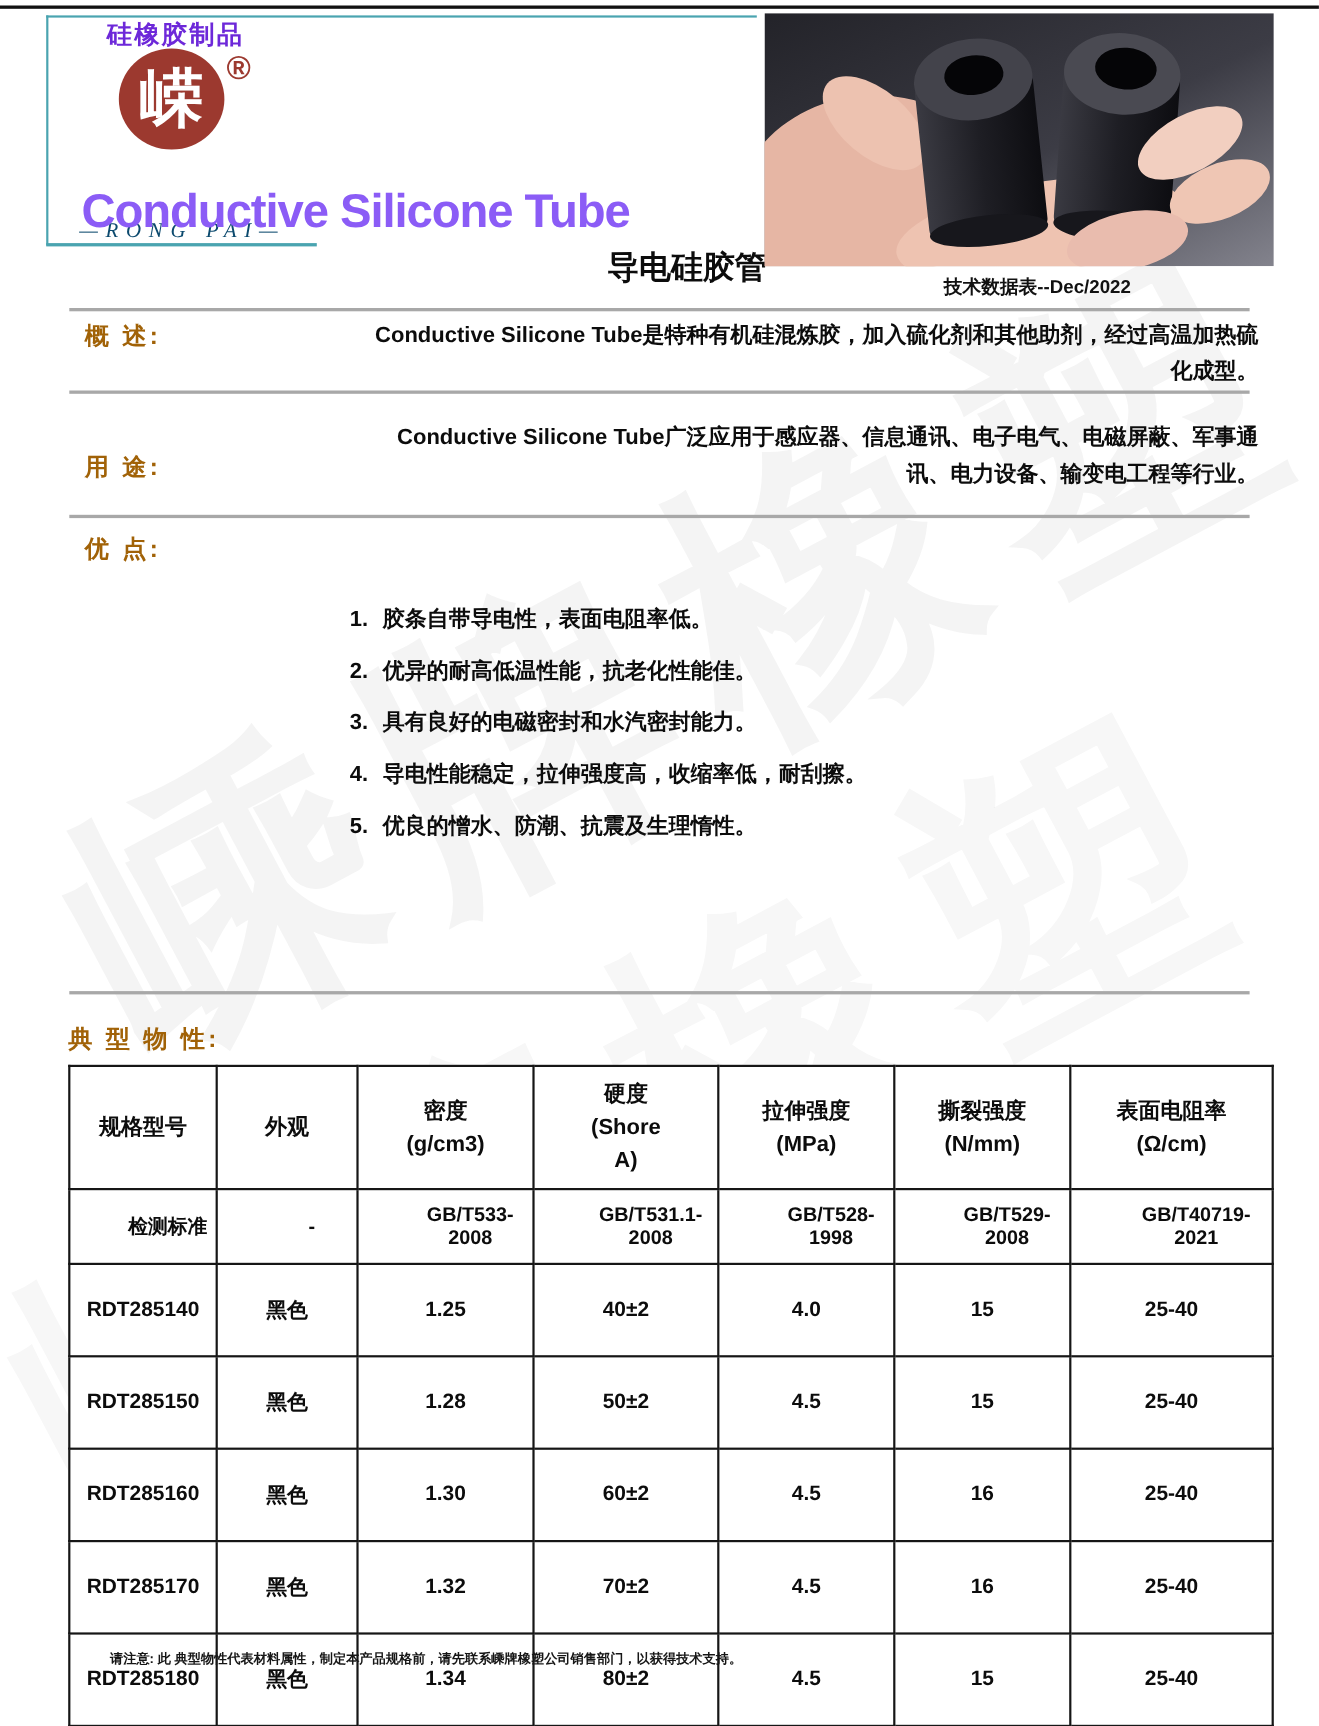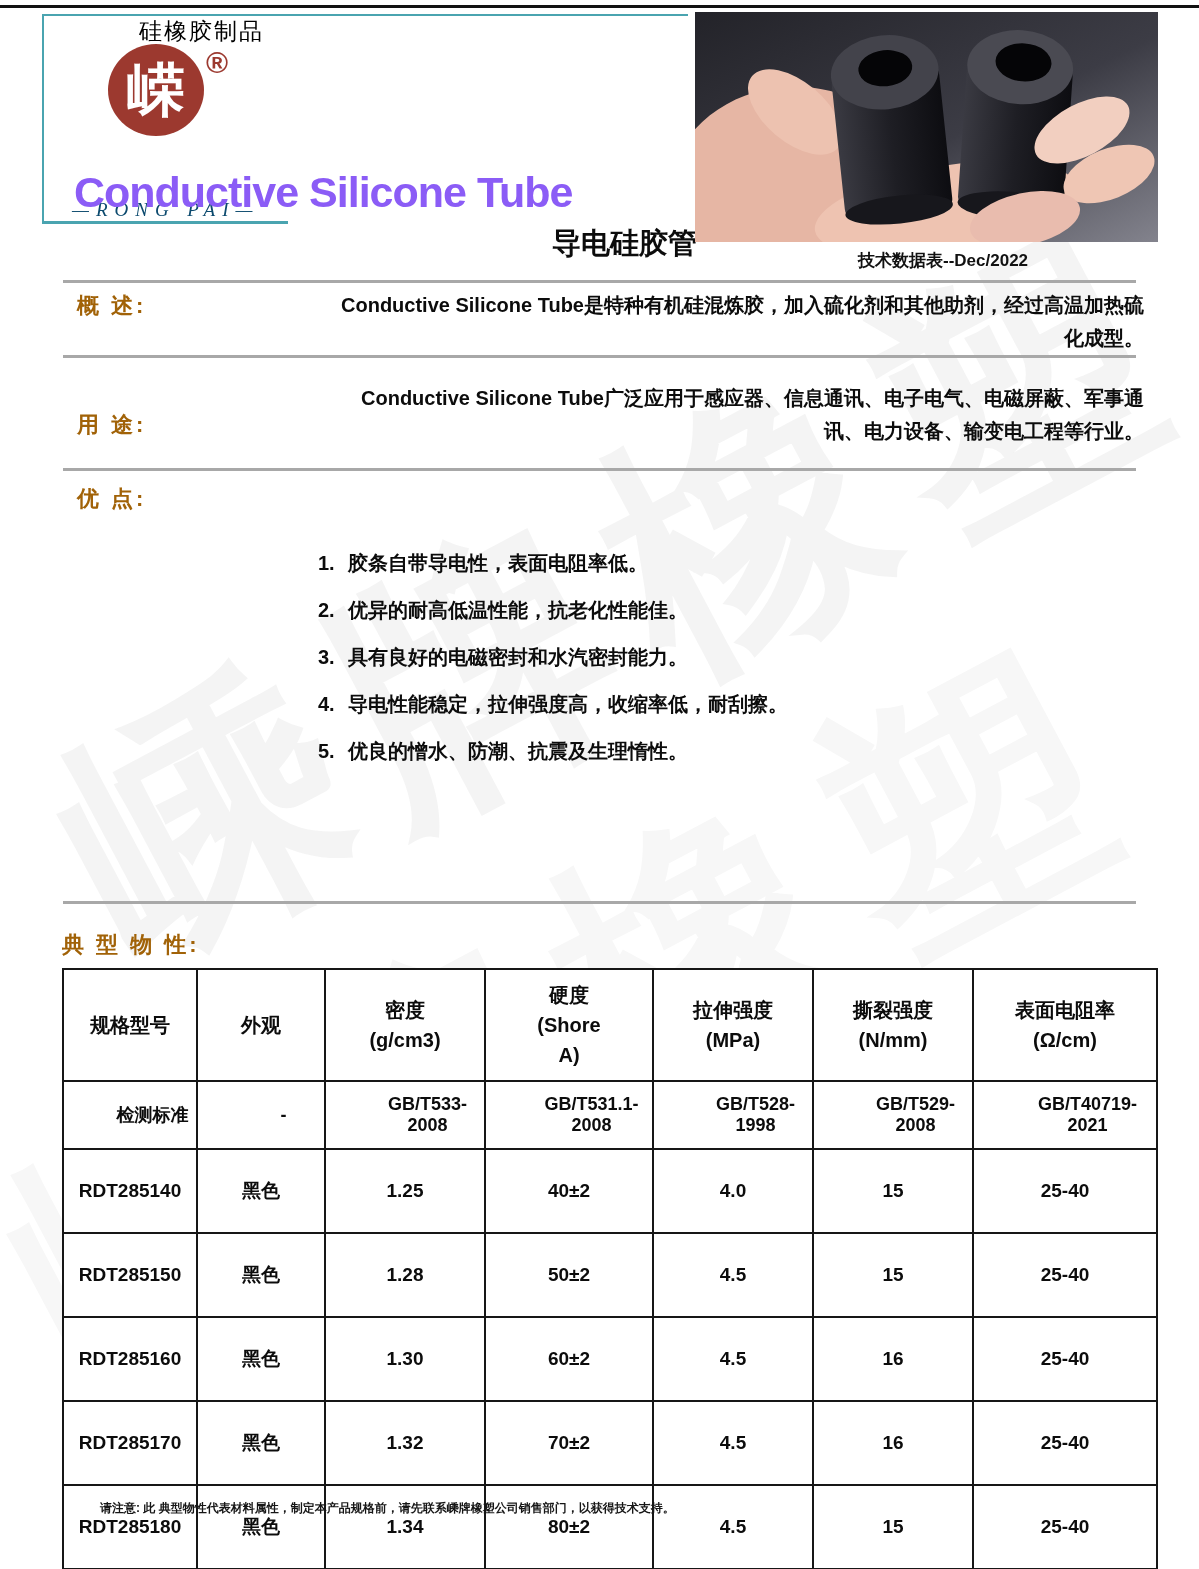--- a/index.html
+++ b/index.html
@@ -19,21 +19,21 @@
     transform:rotate(-28deg); transform-origin:0 50%; pointer-events:none;
   }
   .wm1 { left:90px;  top:700px; }
   .wm2 { left:40px;  top:1120px; color:rgba(40,40,40,0.035); }
 
   
   .teal-top    { position:absolute; left:42px; top:14px;  width:646px; height:2px; background:#4aa4b0; }
   .teal-left   { position:absolute; left:42px; top:14px;  width:2px;  height:209px; background:#4aa4b0; }
   .teal-under  { position:absolute; left:42px; top:221px; width:246px; height:3px; background:#4aa4b0; }
 
-  .company-type { position:absolute; left:97px; top:16px; font-size:23px; font-weight:400; letter-spacing:2px; color:#000000;margin-left:42px; }
+  .company-type { position:absolute; left:97px; top:16px; font-size:23px; font-weight:700; letter-spacing:2px; color:#6d28d9; }
 
   .logo-emblem {
     position:absolute; left:108px; top:44px; width:96px; height:92px;
     background:#9c392f; border-radius:50%;
     display:flex; align-items:center; justify-content:center;
   }
   .logo-emblem .glyph { color:#fff; font-size:58px; font-weight:bold; line-height:1; }
   .logo-reg { position:absolute; left:206px; top:46px; font-size:30px; color:#9c392f; font-weight:bold; }
   .brand-name {
     position:absolute; left:72px; top:199px; font-family:"Liberation Serif", serif;

